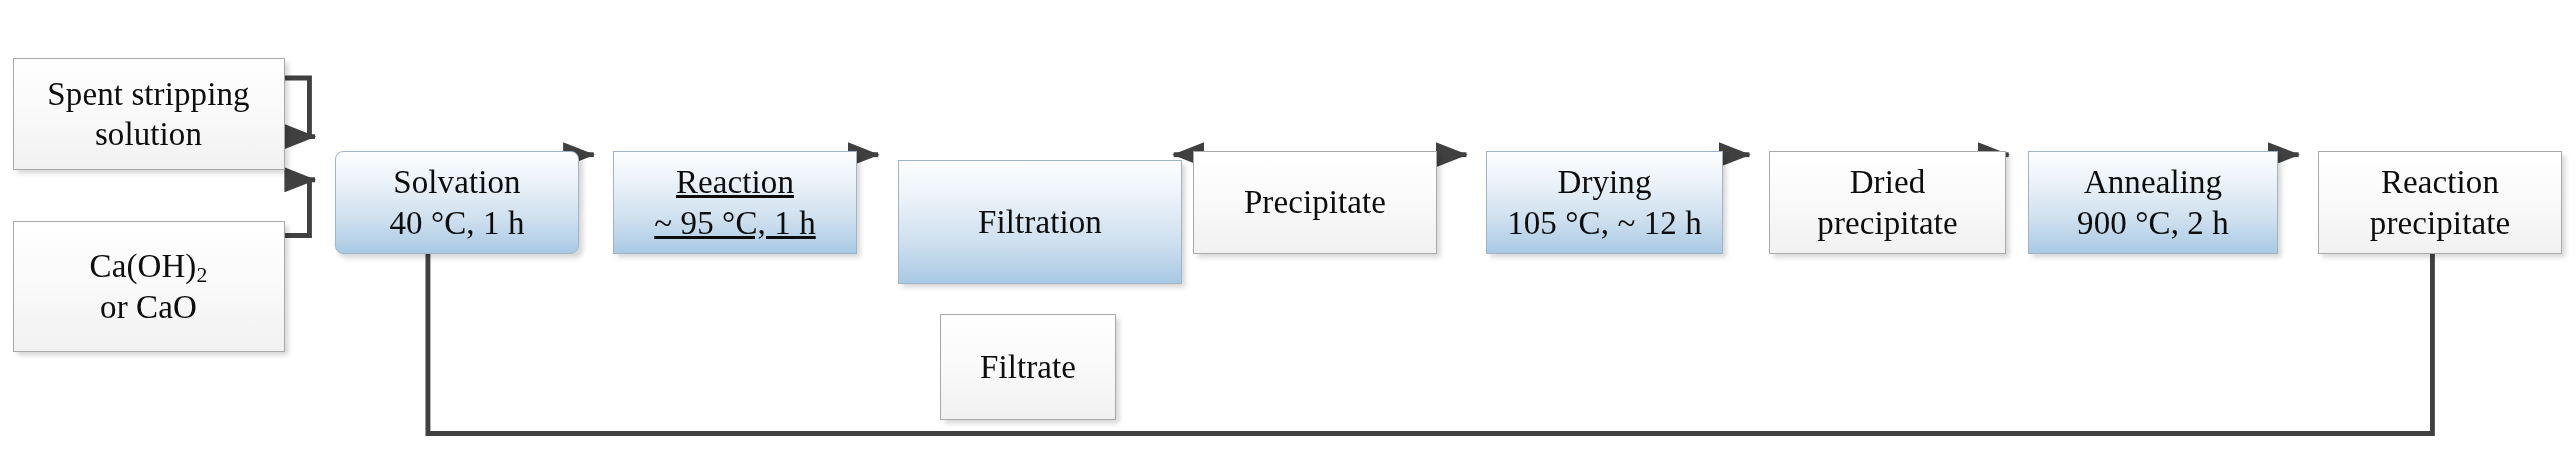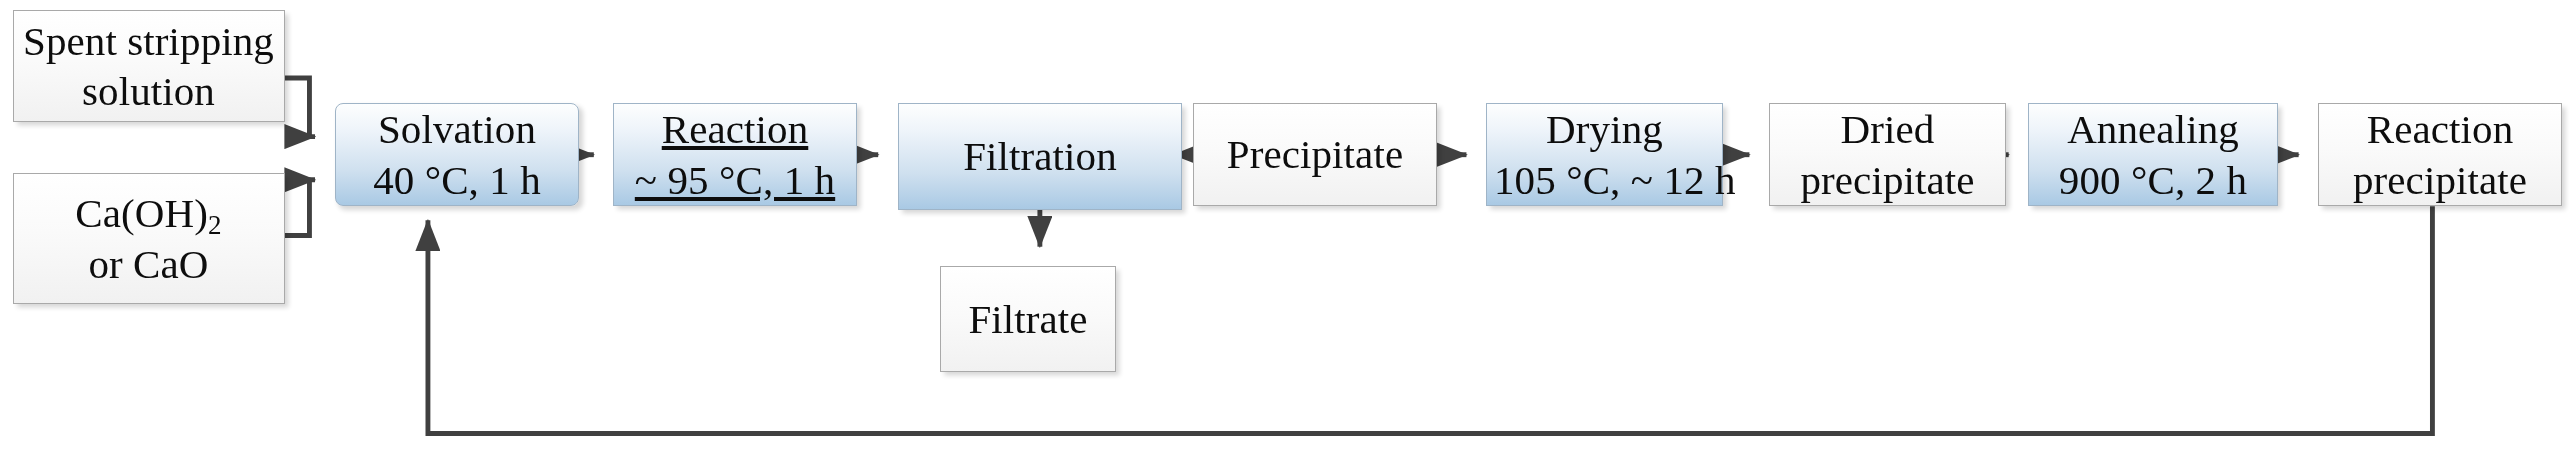--- a/index.html
+++ b/index.html
@@ -26,24 +26,25 @@
   .node {
     position: absolute;
     box-sizing: border-box;
     border: 1.4px solid #a6a6a6;
     display: flex;
     align-items: center;
     justify-content: center;
     text-align: center;
     color: #0d0d0d;
     line-height: 1.22;
-    font-size: 41px;
+    font-size: 33px;
     letter-spacing: 0.1px;
     box-shadow: 3.5px 3.5px 4.9px rgba(0,0,0,0.16);
     z-index: 3;
+    margin-top: 48px;
   }
 
   .node .lines {
     display: block;
     width: 100%;
     padding: 0 7px;
     box-sizing: border-box;
   }
   .node .line { display: block; white-space: nowrap; }
 
@@ -154,21 +155,21 @@
     </span>
   </div>
 
   <div class="node node-blue" style="left:613px; top:103px; width:244px; height:103px;text-decoration:underline;">
     <span class="lines">
       <span class="line">Reaction</span>
       <span class="line">~ 95 °C, 1 h</span>
     </span>
   </div>
 
-  <div class="node node-blue" style="left:898px; top:103px; width:284px; height:107px;">
+  <div class="node node-blue" style="left:898px; top:112px; width:284px; height:124px;">
     <span class="lines">
       <span class="line">Filtration</span>
     </span>
   </div>
 
   <div class="node node-grey" style="left:1193px; top:103px; width:244px; height:103px;">
     <span class="lines">
       <span class="line">Precipitate</span>
     </span>
   </div>

